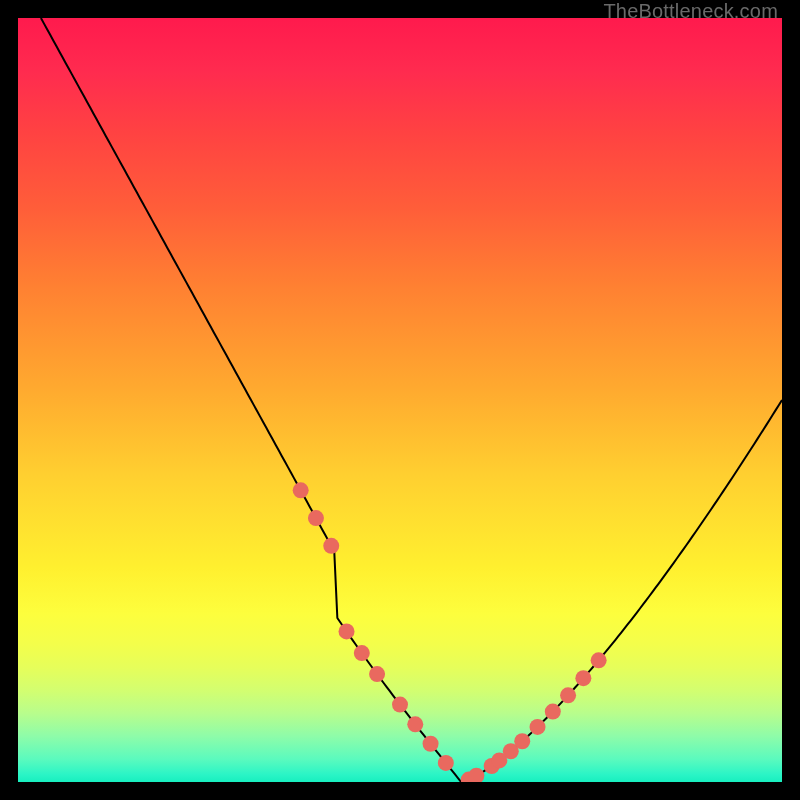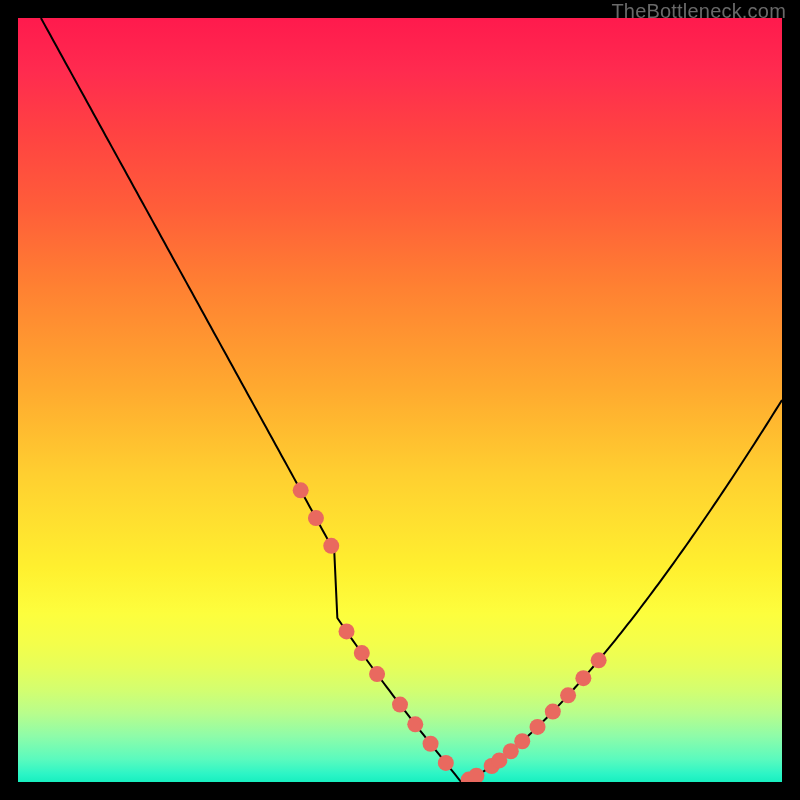--- a/index.html
+++ b/index.html
@@ -38,21 +38,21 @@
       #b8fd8c 91%,
       #8efca9 94%,
       #5bfabe 97%,
       #2bf5c6 99%,
       #18efbf 100%
     );
   }
   .watermark {
     position: absolute;
     top: 0px;
-    right: 14px;
+    right: 22px;
     font-family: Arial, Helvetica, sans-serif;
     font-size: 20px;
     font-weight: 500;
     color: #696969;
     letter-spacing: 0.2px;
   }
   svg.overlay {
     position: absolute;
     left: 0;
     top: 0;

